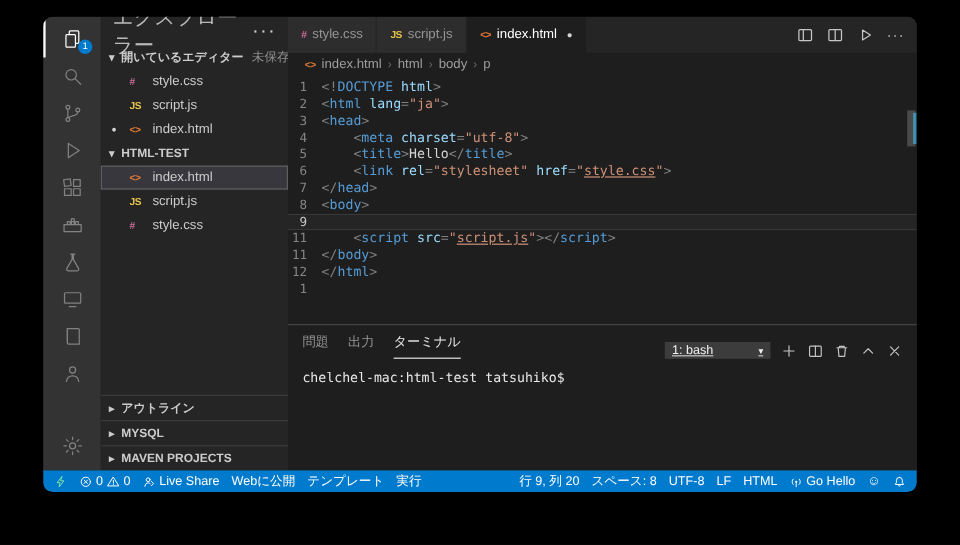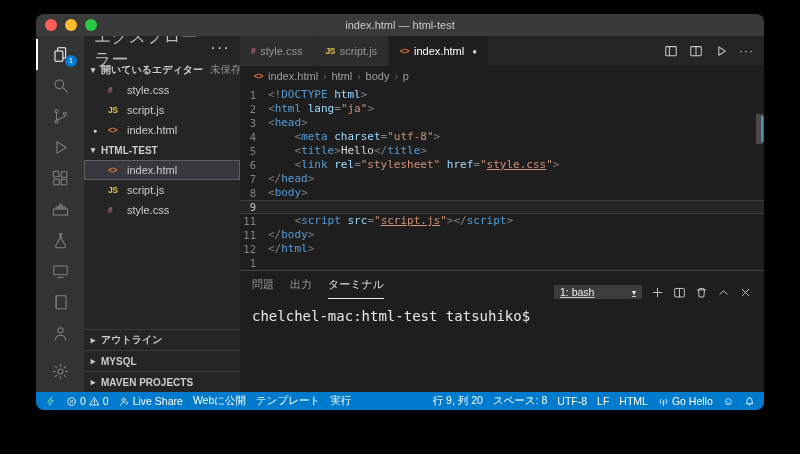--- a/index.html
+++ b/index.html
@@ -80,43 +80,35 @@
   
   .panel { height:122px; flex:none; border-top:1px solid #434343; display:flex; flex-direction:column; background:#1e1e1e; }
   .panel-tabs { height:28px; flex:none; display:flex; align-items:flex-end; padding:0 12px; }
   #panel-tabs { display:flex; gap:16px; height:100%; }
   .ptab { display:flex; align-items:center; height:100%; font-size:11px; color:#969696; border-bottom:1px solid transparent; cursor:pointer; white-space:nowrap; }
   .ptab.active { color:#e7e7e7; border-bottom-color:#e7e7e7; }
   .panel-controls { margin-left:auto; display:flex; align-items:center; gap:9px; color:#c5c5c5;text-decoration:underline; }
   .shell-select { display:flex; align-items:center; gap:10px; background:#3c3c3c; padding:1px 6px; font-size:10.5px; color:#f0f0f0; min-width:88px; justify-content:space-between; cursor:pointer; }
   .ss-caret { font-size:8px; }
   .pc-icon { cursor:pointer; display:flex; align-items:center; }
-  .terminal { flex:1; padding:9px 12px; font-family:"DejaVu Sans Mono", monospace; font-size:14px; color:#e8e8e8; }
+  .terminal { flex:1; padding:9px 12px; font-family:"DejaVu Sans Mono", monospace; font-size:11px; color:#e8e8e8; }
 
   
   .statusbar { height:18px; flex:none; display:flex; align-items:center; font-size:10.5px; color:#ffffff; padding:0 4px; background:#007acc; }
   #sb-left, #sb-right { display:flex; align-items:center; height:100%; }
   #sb-right { margin-left:auto; }
   .sb-item { display:flex; align-items:center; gap:3px; padding:0 5px; height:100%; cursor:pointer; white-space:nowrap; }
   .sb-item svg { display:block; }
   .remote-ind { color:#7ee2a8; }
 </style>
 </head>
 <body>
 
 <div class="window">
 
-  <div class="titlebar">
-    <div class="traffic">
-      <span class="tl red"></span>
-      <span class="tl yellow"></span>
-      <span class="tl green"></span>
-    </div>
-    <div class="title">index.html — html-test</div>
-  </div>
 
   <div class="main">
 
     <div class="activitybar">
       <div class="ab-group" id="ab-top">
           <div class="ab-item active">
             <svg width="19" height="19" viewBox="0 0 24 24" fill="none" stroke="currentColor" stroke-width="1.3" stroke-linecap="round" stroke-linejoin="round">
               <rect x="8.5" y="3.5" width="10" height="13" rx="1"></rect>
               <rect x="5" y="7.5" width="10" height="13" rx="1" fill="#333333"></rect>
             </svg>

